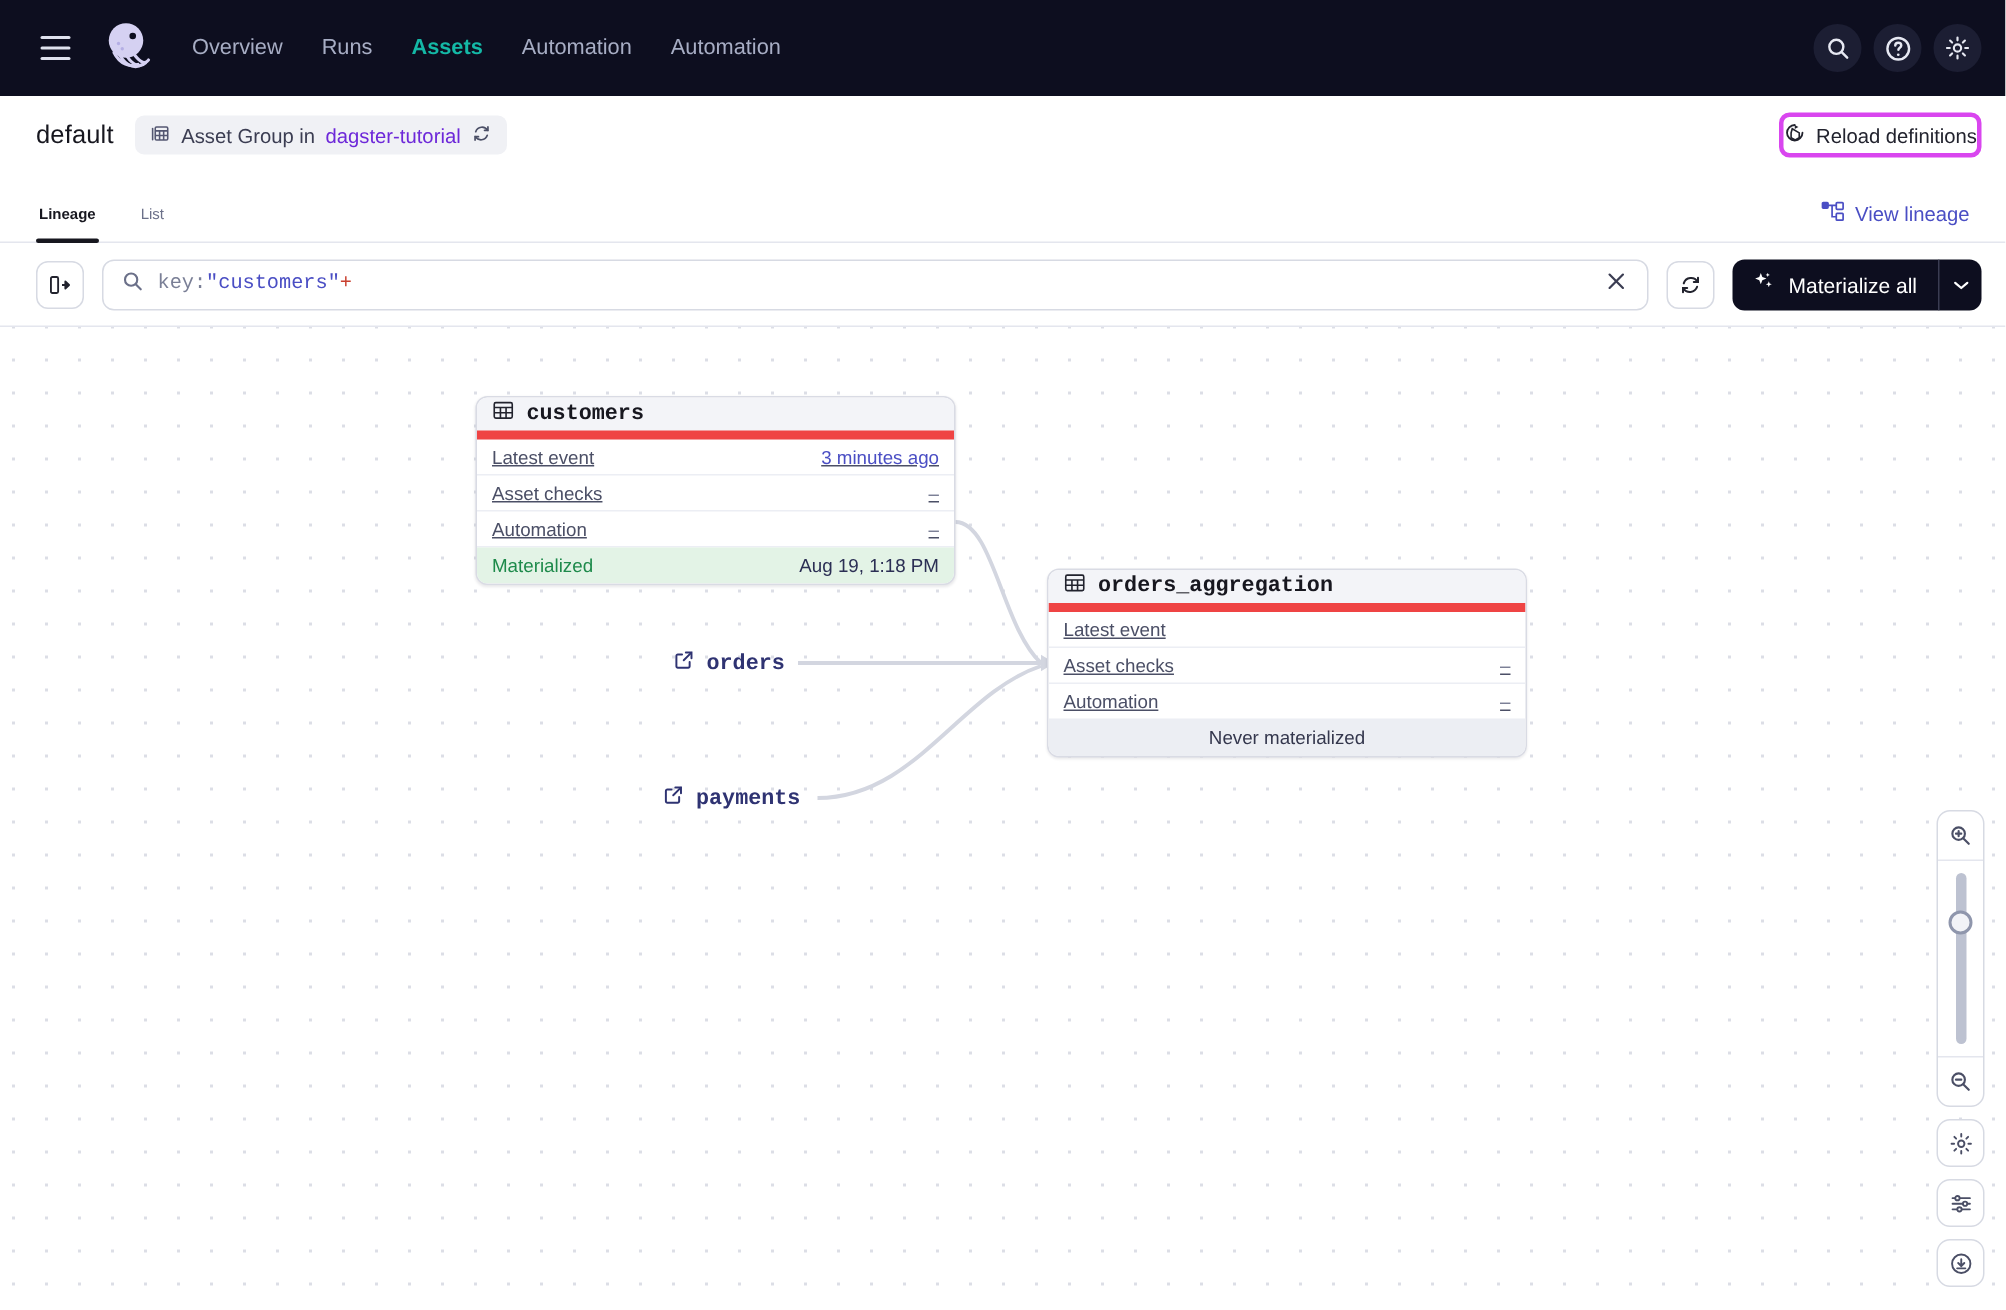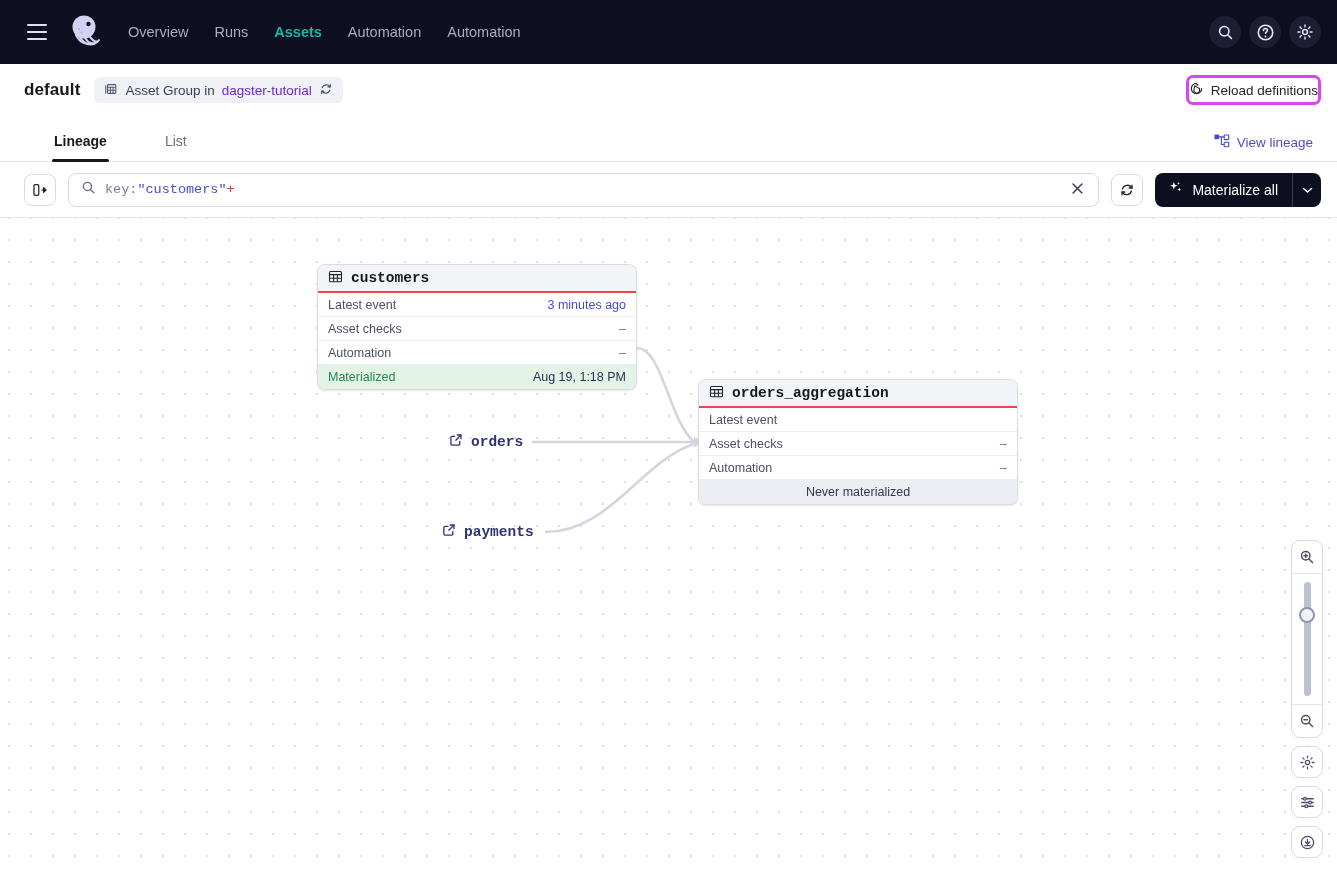--- a/index.html
+++ b/index.html
@@ -26,40 +26,40 @@
   .navlink.active { color: #14b8a6; font-weight: bold; }
   .nav-right { position: absolute; right: 16px; top: 0; height: 64px; display: flex; align-items: center; gap: 8px;}
   .circ-btn { width: 32px; height: 32px; border-radius: 50%; background: #1c1e33;
      display: flex; align-items: center; justify-content: center; cursor: pointer;}
 
   
   .page-header {
     height: 52px; background: #fff; display: flex; align-items: center;
     padding: 0 16px 0 24px; position: relative; border-bottom: 0px;
   }
-  .page-title { font-size: 17px; font-weight: bold; color: #17171f; letter-spacing: .1px;}
+  .page-title { font-size: 17px; font-weight: normal; color: #17171f; letter-spacing: .1px;}
   .group-pill {
     margin-left: 14px; height: 26px; background: #f0f1f5; border-radius: 6px;
     display: flex; align-items: center; gap: 7px; padding: 4px 10px; font-size: 13.5px;
     color: #3b3d52; cursor: pointer;
   }
   .group-pill .lnk { color: #6d28d9; }
   .reload-btn {
     position: absolute; right: 16px; top: 11px; height: 30px;
     border: 3px solid #d946ef; border-radius: 7px; background: #fff;
     display: flex; align-items: center; gap: 7px; padding: 0 0;
     font-size: 13.5px; color: #22232e; cursor: pointer;
   }
 
   
   .tabbar {
     height: 46px; background: #fff; border-bottom: 1px solid #e4e6ee;
     display: flex; align-items: flex-end; padding: 0 24px; position: relative;
   }
-  .tab { font-size: 14px; color: #6b7089; padding: 0 2px 12px 2px; margin-right: 26px; cursor: pointer; position: relative; margin-left: 28px;}
+  .tab { font-size: 10px; color: #6b7089; padding: 0 2px 12px 2px; margin-right: 26px; cursor: pointer; position: relative;}
   .tab.active { color: #17171f; font-weight: bold; }
   .tab.active:after { content:""; position:absolute; left:0; right:0; bottom:-1px; height:3px; background:#17171f; border-radius:2px;}
   .view-lineage {
     position: absolute; right: 24px; bottom: 10px; display: flex; align-items: center; gap: 7px;
     font-size: 13.5px; color: #4a4ec4; cursor: pointer;
   }
 
   
   .toolbar {
     height: 56px; background: #fff; display: flex; align-items: center;
@@ -97,26 +97,26 @@
   .edges { position: absolute; left: 0; top: 0; width: 1337px; height: 655px; }
 
   
   .node {
     position: absolute; background: #fff; border: 1px solid #d9dbe4;
     border-radius: 8px; box-shadow: 0 1px 2px rgba(20,22,40,.10);
     overflow: hidden; cursor: pointer;
   }
   .node-head {
     height: 28px; background: #f3f4f8; display: flex; align-items: center; gap: 8px;
-    padding: 0 10px; border-bottom: 2px solid #ef4444;
+    padding: 0 10px; border-bottom: 6px solid #ef4444;
   }
   .node-title { font-family: "Liberation Mono", monospace; font-size: 14.5px; font-weight: bold; color: #17171f; }
   .node-row {
     height: 24px; display: flex; align-items: center; justify-content: space-between;
-    padding: 0 10px; font-size: 12.5px; color: #4b4f66; border-bottom: 1px solid #eceef4;
+    padding: 0 10px; font-size: 12.5px; color: #4b4f66; border-bottom: 1px solid #eceef4; text-decoration: underline;
   }
   .node-row .val { color: #4a4ec4; }
   .node-row .dash { color: #6b7089; }
   .node-foot {
     height: 24px; display: flex; align-items: center; justify-content: space-between;
     padding: 0 10px; font-size: 12.5px;
   }
   .node-foot.green { background: #e3f3e6; }
   .node-foot.green .lbl { color: #1e8a4b; }
   .node-foot.green .val { color: #2b2f54; }

